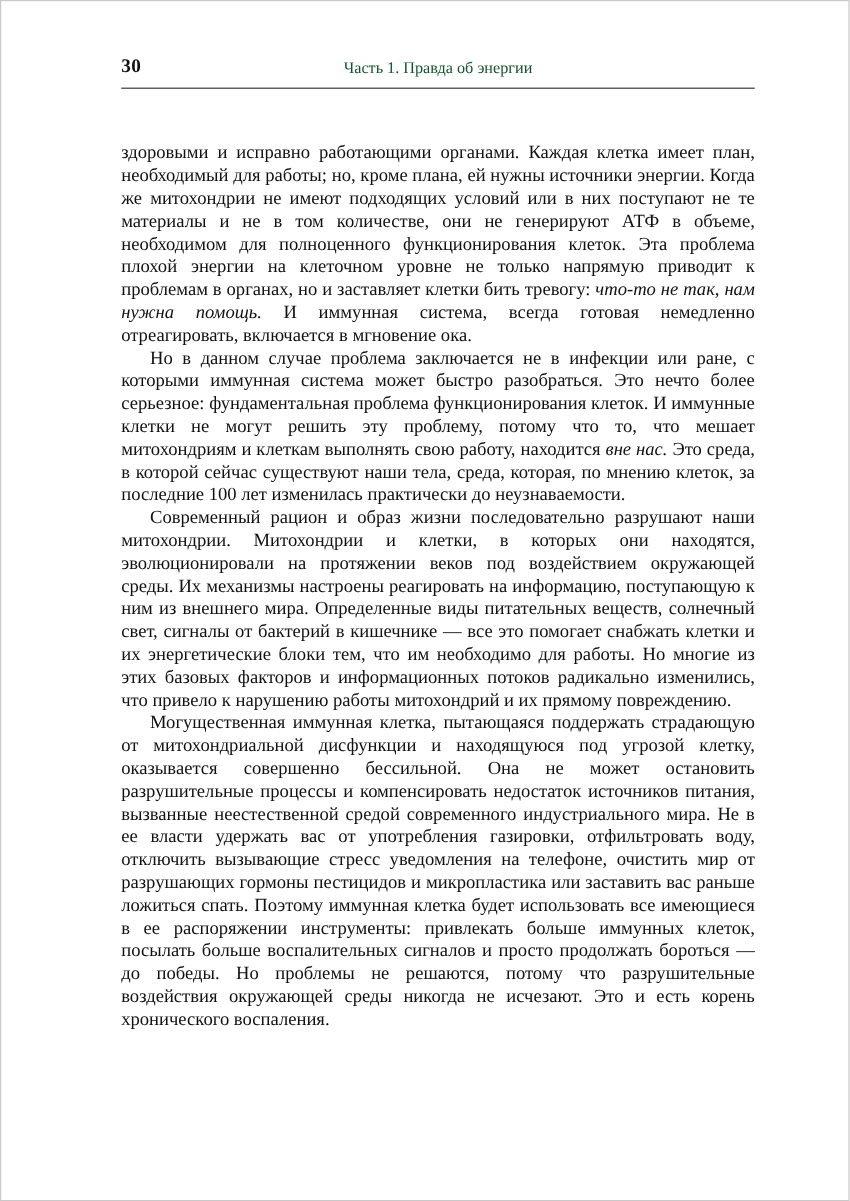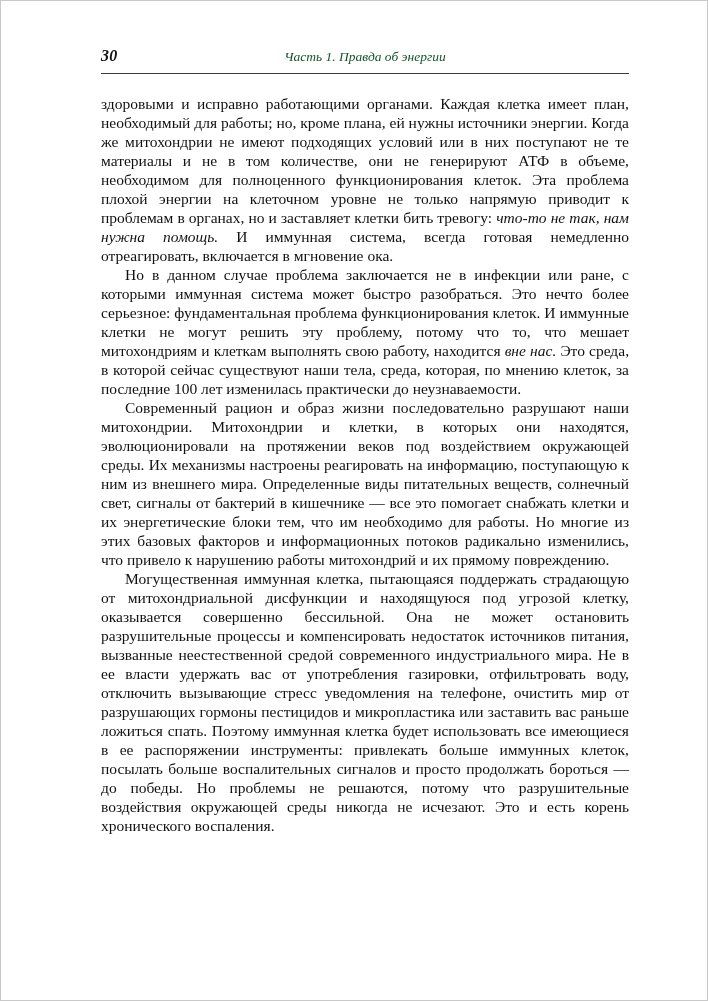--- a/index.html
+++ b/index.html
@@ -17,21 +17,20 @@
     overflow: hidden;
   }
   .page {
     width: 100%;
     height: 100%;
     padding: 46px 78px 0 100px;
   }
   .page-header {
     position: relative;
     height: 20px;
-    font-style: italic;
   }
   .page-number {
     position: absolute;
     left: 0;
     top: 0;
     font-size: 16px;
     font-weight: bold;
     letter-spacing: 0.3px;
   }
   .running-title {
@@ -40,21 +39,21 @@
     font-size: 13.5px;
     padding-top: 2px;
     color: #14532d;
   }
   .header-rule {
     border: none;
     border-top: 1px solid #3a3a3a;
     margin: 6px 0 0 0;
   }
   .text-block {
-    margin-top: 20px;
+    margin-top: 44px;
   }
   p.para {
     margin: 0;
     font-size: 15.5px;
     line-height: 19px;
     text-align: justify;
     text-indent: 24px;
     hyphens: auto;
     -webkit-hyphens: auto;
   }

